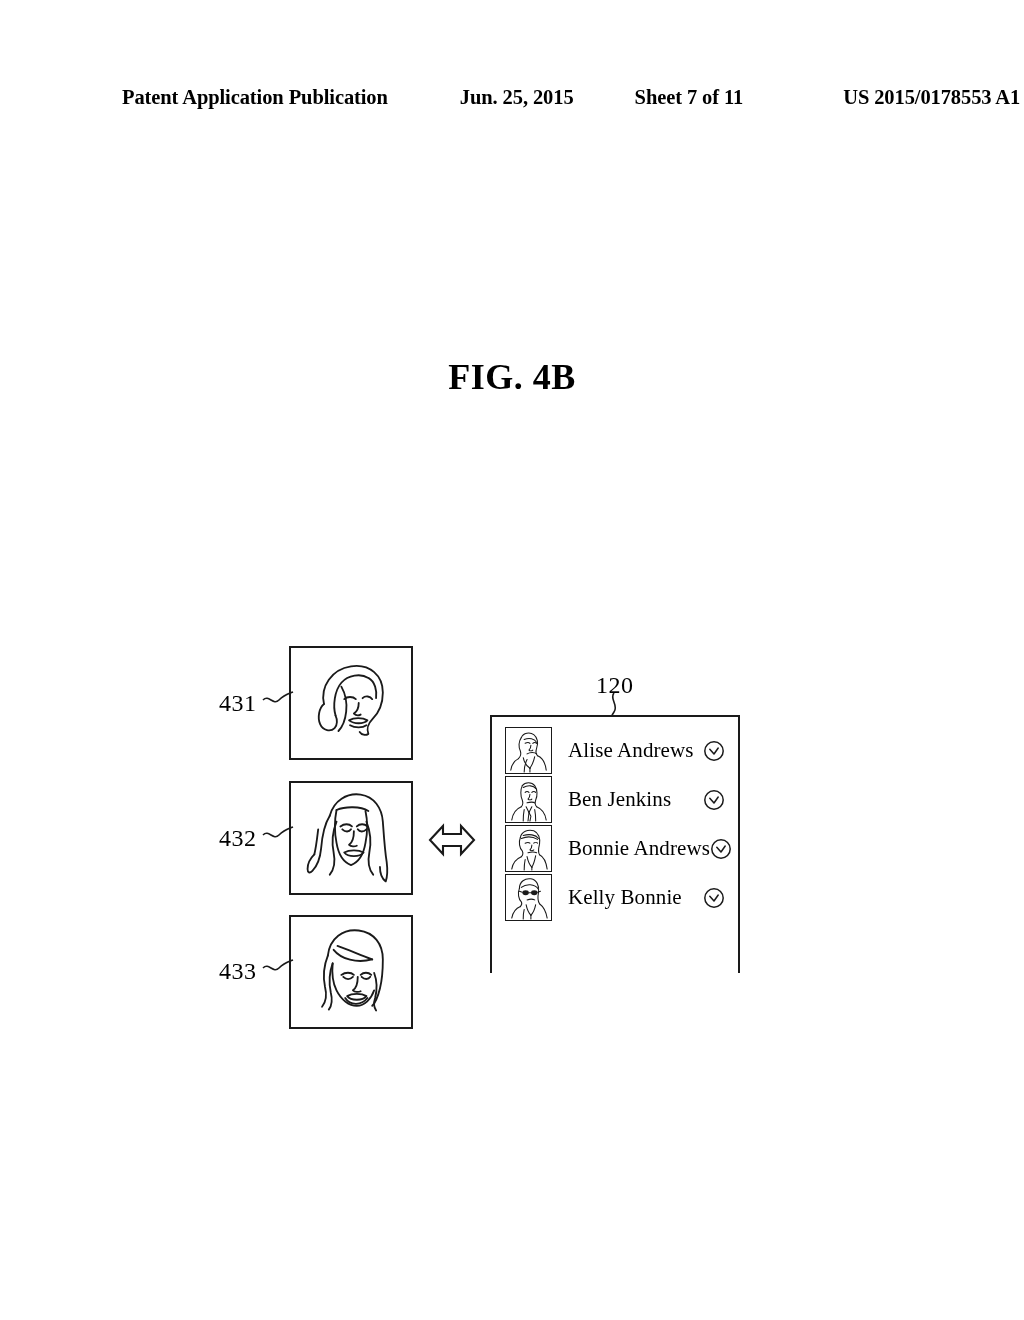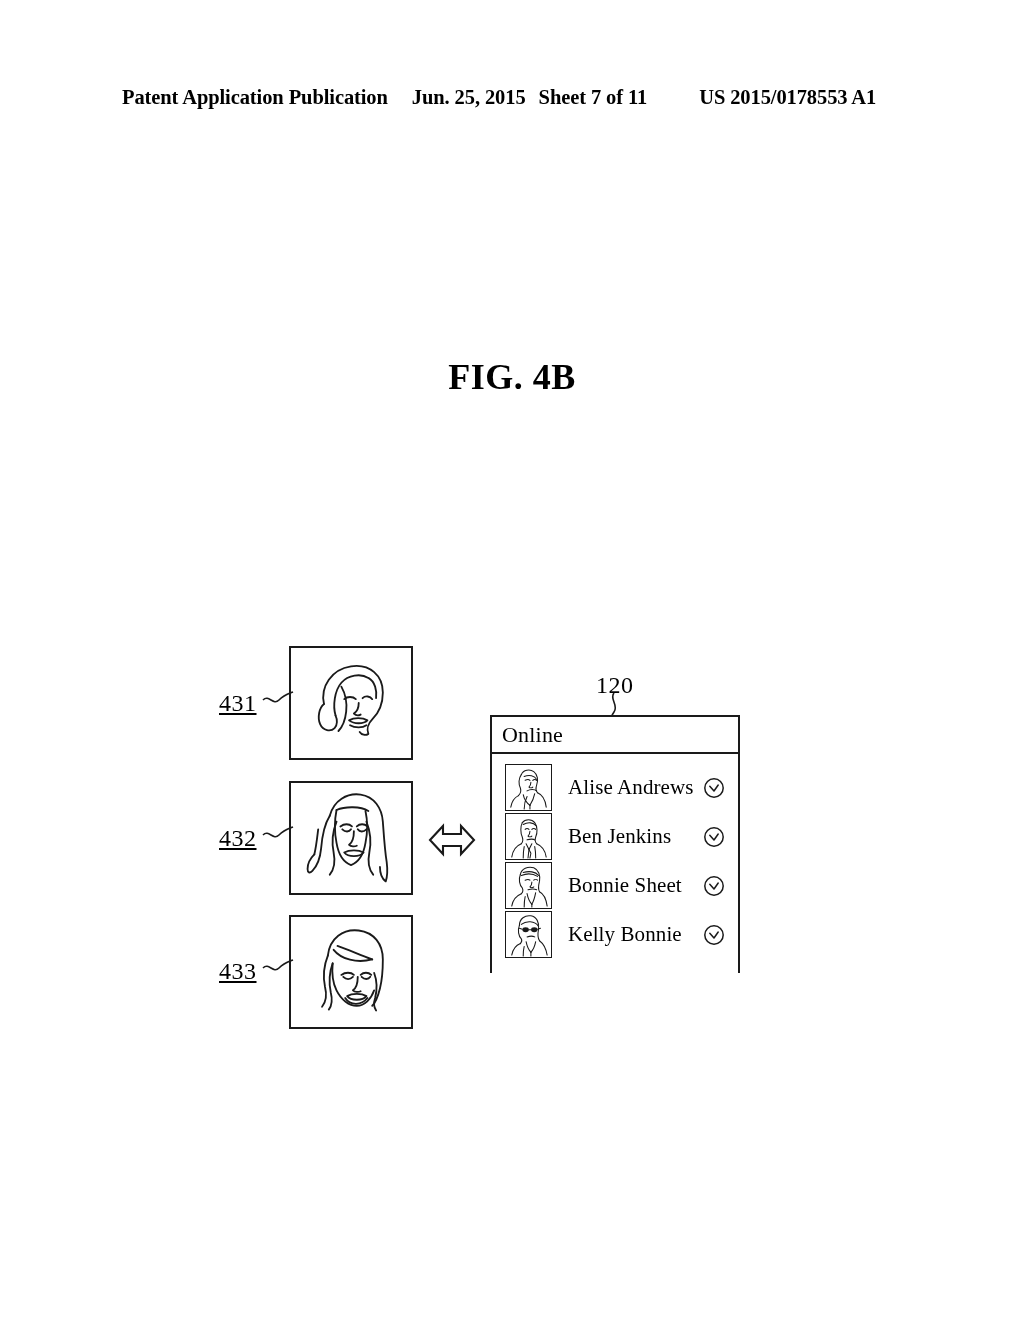--- a/index.html
+++ b/index.html
@@ -24,20 +24,21 @@
     left: 122px;
     width: 780px;
     height: 26px;
     display: flex;
     align-items: baseline;
     font-family: "Liberation Serif", "DejaVu Serif", serif;
     font-weight: bold;
     font-size: 20.5px;
     letter-spacing: -0.1px;
     white-space: nowrap;
+    gap: 48px;
   }
   .hdr-pub { }
   .hdr-date {
     margin-left: 24px;
   }
   .hdr-sheet {
     margin-left: 13px;
     text-align: center;
   }
   .hdr-patno {
@@ -68,21 +69,20 @@
   #frame-433 { left: 289px; top: 915px; width: 124px; height: 114px; }
 
   .frame svg { display: block; width: 100%; height: 100%; }
 
   
   .ref-label {
     position: absolute;
     font-size: 24px;
     letter-spacing: 0.5px;
     white-space: nowrap;
-    text-decoration: underline;
   }
   #ref-431 { left: 219px; top: 690px; }
   #ref-432 { left: 219px; top: 825px; }
   #ref-433 { left: 219px; top: 958px; }
 
   .leader {
     position: absolute;
     overflow: visible;
   }
   #leader-431 { left: 262px; top: 686px; width: 32px; height: 28px; }
@@ -261,23 +261,20 @@
   <path d="M2 20 L15 6 L15 14 L33 14 L33 6 L46 20 L33 34 L33 26 L15 26 L15 34 Z" fill="#ffffff" stroke="#1a1a1a" stroke-width="2.1" stroke-linejoin="miter"></path>
 </svg>
 
 <div id="ref-120">120</div>
 <svg class="leader" id="leader-120" viewBox="0 0 30 28">
   <path d="M16 1 C11 7 21 13 16 20 C14 23 13 25 13 27" fill="none" stroke="#1a1a1a" stroke-width="1.6"></path>
 </svg>
 
 <div id="contact-panel">
 
-  <div id="panel-header">
-    <span class="hdr-text">Online</span>
-  </div>
 
   <div id="contact-list">
 
     <div class="contact-row">
       <div class="contact-thumb">
         <svg viewBox="0 0 47 47">
           <g fill="none" stroke="#1a1a1a" stroke-width="1.1" stroke-linecap="round" stroke-linejoin="round">
             <path d="M16 10 C18 5 25 4 29 7 C33 10 34 16 32 21 C31 24 31 27 33 29"></path>
             <path d="M16 10 C13 14 13 20 15 24 C16 27 15 30 13 32"></path>
             <path d="M19 12 C24 10 30 11 32 15"></path>
@@ -347,21 +344,21 @@
             <path d="M23 28 C26 27 30 27 32 28"></path>
             <path d="M16 32 C11 34 7 39 6 45"></path>
             <path d="M35 30 C39 32 42 38 43 45"></path>
             <path d="M22 32 C23 37 25 41 27 43"></path>
             <path d="M31 31 C30 36 29 40 27 43"></path>
             <path d="M27 43 L27 46"></path>
             <path d="M20 35 C19 40 19 43 19 46"></path>
           </g>
         </svg>
       </div>
-      <span class="contact-name">Bonnie Sheet</span>
+      <span class="contact-name">Bonnie Andrews</span>
       <span class="contact-action">
         <svg viewBox="0 0 22 22">
           <circle cx="11" cy="11" r="9.2" fill="none" stroke="#1a1a1a" stroke-width="1.5"></circle>
           <path d="M6.8 9.2 L11 14 L15.2 8" fill="none" stroke="#1a1a1a" stroke-width="1.5" stroke-linecap="round" stroke-linejoin="round"></path>
         </svg>
       </span>
     </div>
 
     <div class="contact-row">
       <div class="contact-thumb">

